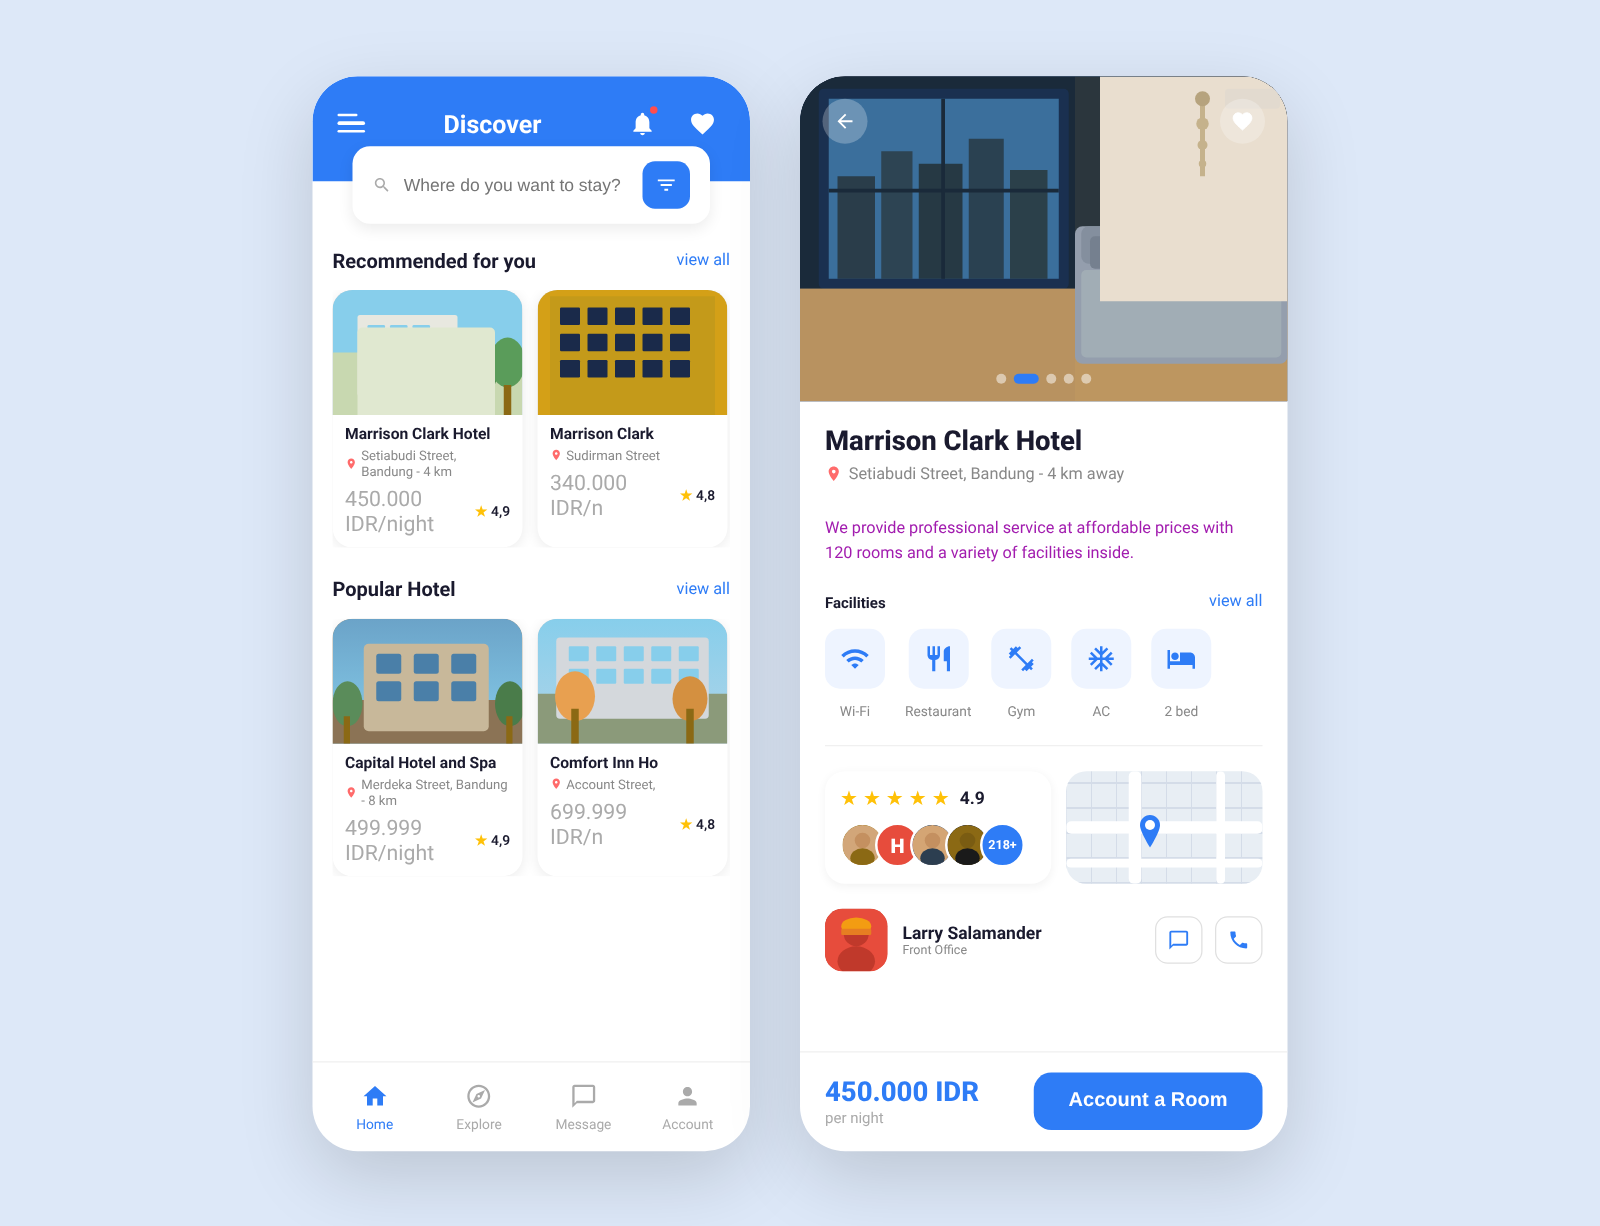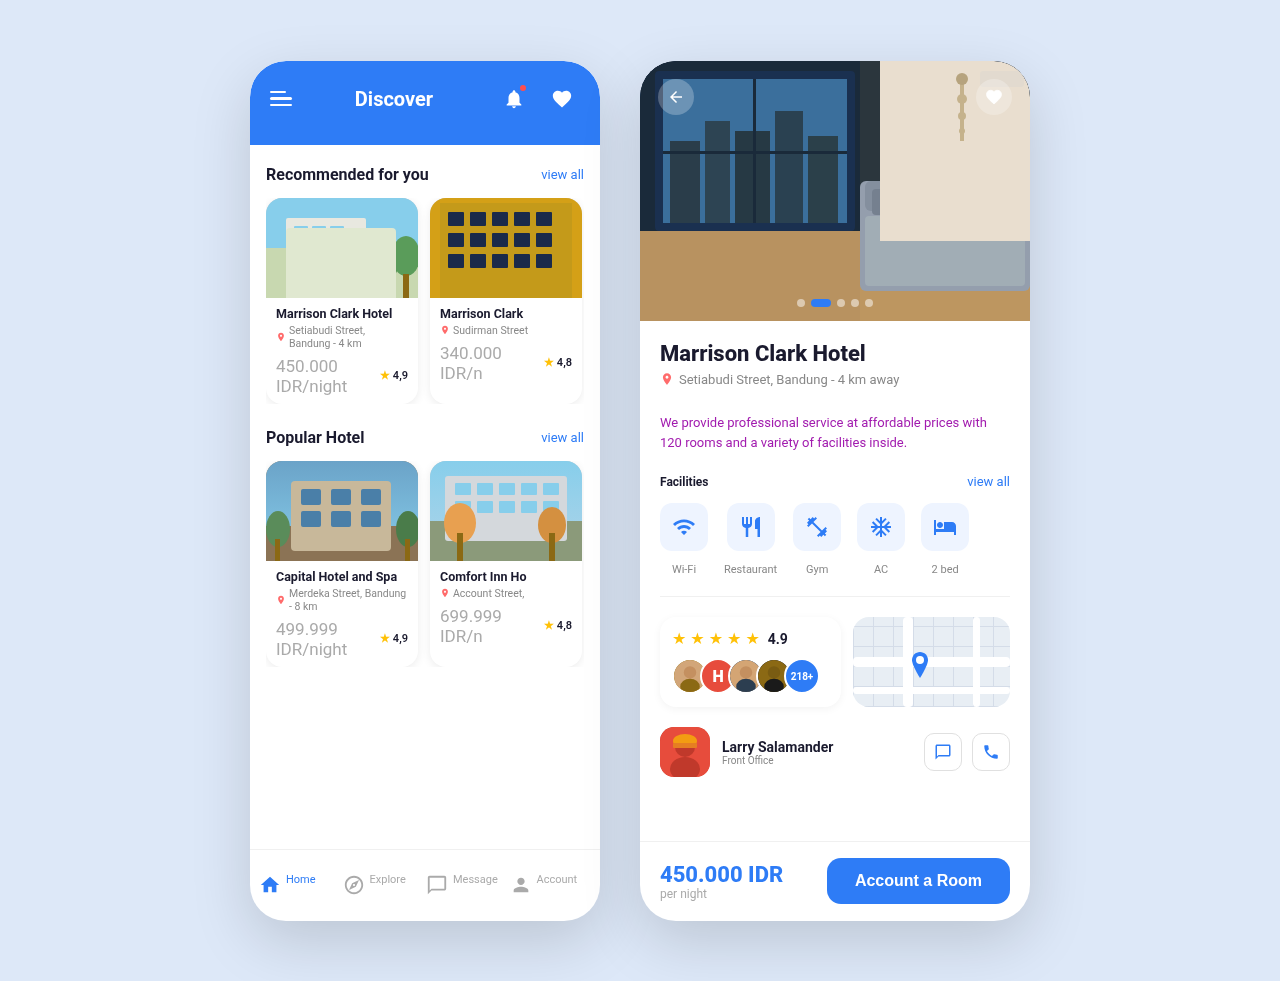--- a/index.html
+++ b/index.html
@@ -228,21 +228,22 @@
     .bottom-nav {
       height: 72px;
       display: flex;
       align-items: center;
       justify-content: space-around;
       border-top: 1px solid #f0f0f0;
       padding: 0 8px;
     }
     .nav-item {
       display: flex;
-      flex-direction: row;
+      flex-direction: column;
+      align-items: center;
       gap: 4px;
       cursor: pointer;
       flex: 1;
     }
     .nav-icon { width: 24px; height: 24px; display: flex; align-items: center; justify-content: center; }
     .nav-label { font-size: 11px; color: #aaa; }
     .nav-item.active .nav-label { color: #2E7CF6; }
 
     
     .phone-2 {
@@ -549,20 +550,33 @@
         <div class="notif-badge"></div>
       </div>
       <div class="icon-btn">
         <svg width="22" height="22" viewBox="0 0 24 24" fill="white">
             <path d="M12 21.35l-1.45-1.32C5.4 15.36 2 12.28 2 8.5 2 5.42 4.42 3 7.5 3c1.74 0 3.41.81 4.5 2.09C13.09 3.81 14.76 3 16.5 3 19.58 3 22 5.42 22 8.5c0 3.78-3.4 6.86-8.55 11.54L12 21.35z"></path>
           </svg>
       </div>
     </div>
   </div>
 
+  <div style="padding: 0 16px; margin-top: -14px; position: relative; z-index: 5;">
+    <div class="search-bar">
+      <svg width="18" height="18" viewBox="0 0 24 24" fill="#aaa">
+          <path d="M15.5 14h-.79l-.28-.27C15.41 12.59 16 11.11 16 9.5 16 5.91 13.09 3 9.5 3S3 5.91 3 9.5 5.91 16 9.5 16c1.61 0 3.09-.59 4.23-1.57l.27.28v.79l5 4.99L20.49 19l-4.99-5zm-6 0C7.01 14 5 11.99 5 9.5S7.01 5 9.5 5 14 7.01 14 9.5 11.99 14 9.5 14z"></path>
+        </svg>
+      <input type="text" placeholder="Where do you want to stay?" style="">
+      <div class="filter-btn">
+        <svg width="18" height="18" viewBox="0 0 24 24" fill="white">
+            <path d="M10 18h4v-2h-4v2zM3 6v2h18V6H3zm3 7h12v-2H6v2z"></path>
+          </svg>
+      </div>
+    </div>
+  </div>
 
   <div class="scroll-area">
 
     <div class="section-header">
       <span class="section-title">Recommended for you</span>
       <span class="view-all">view all</span>
     </div>
     <div class="cards-row">
 
       <div class="hotel-card">

